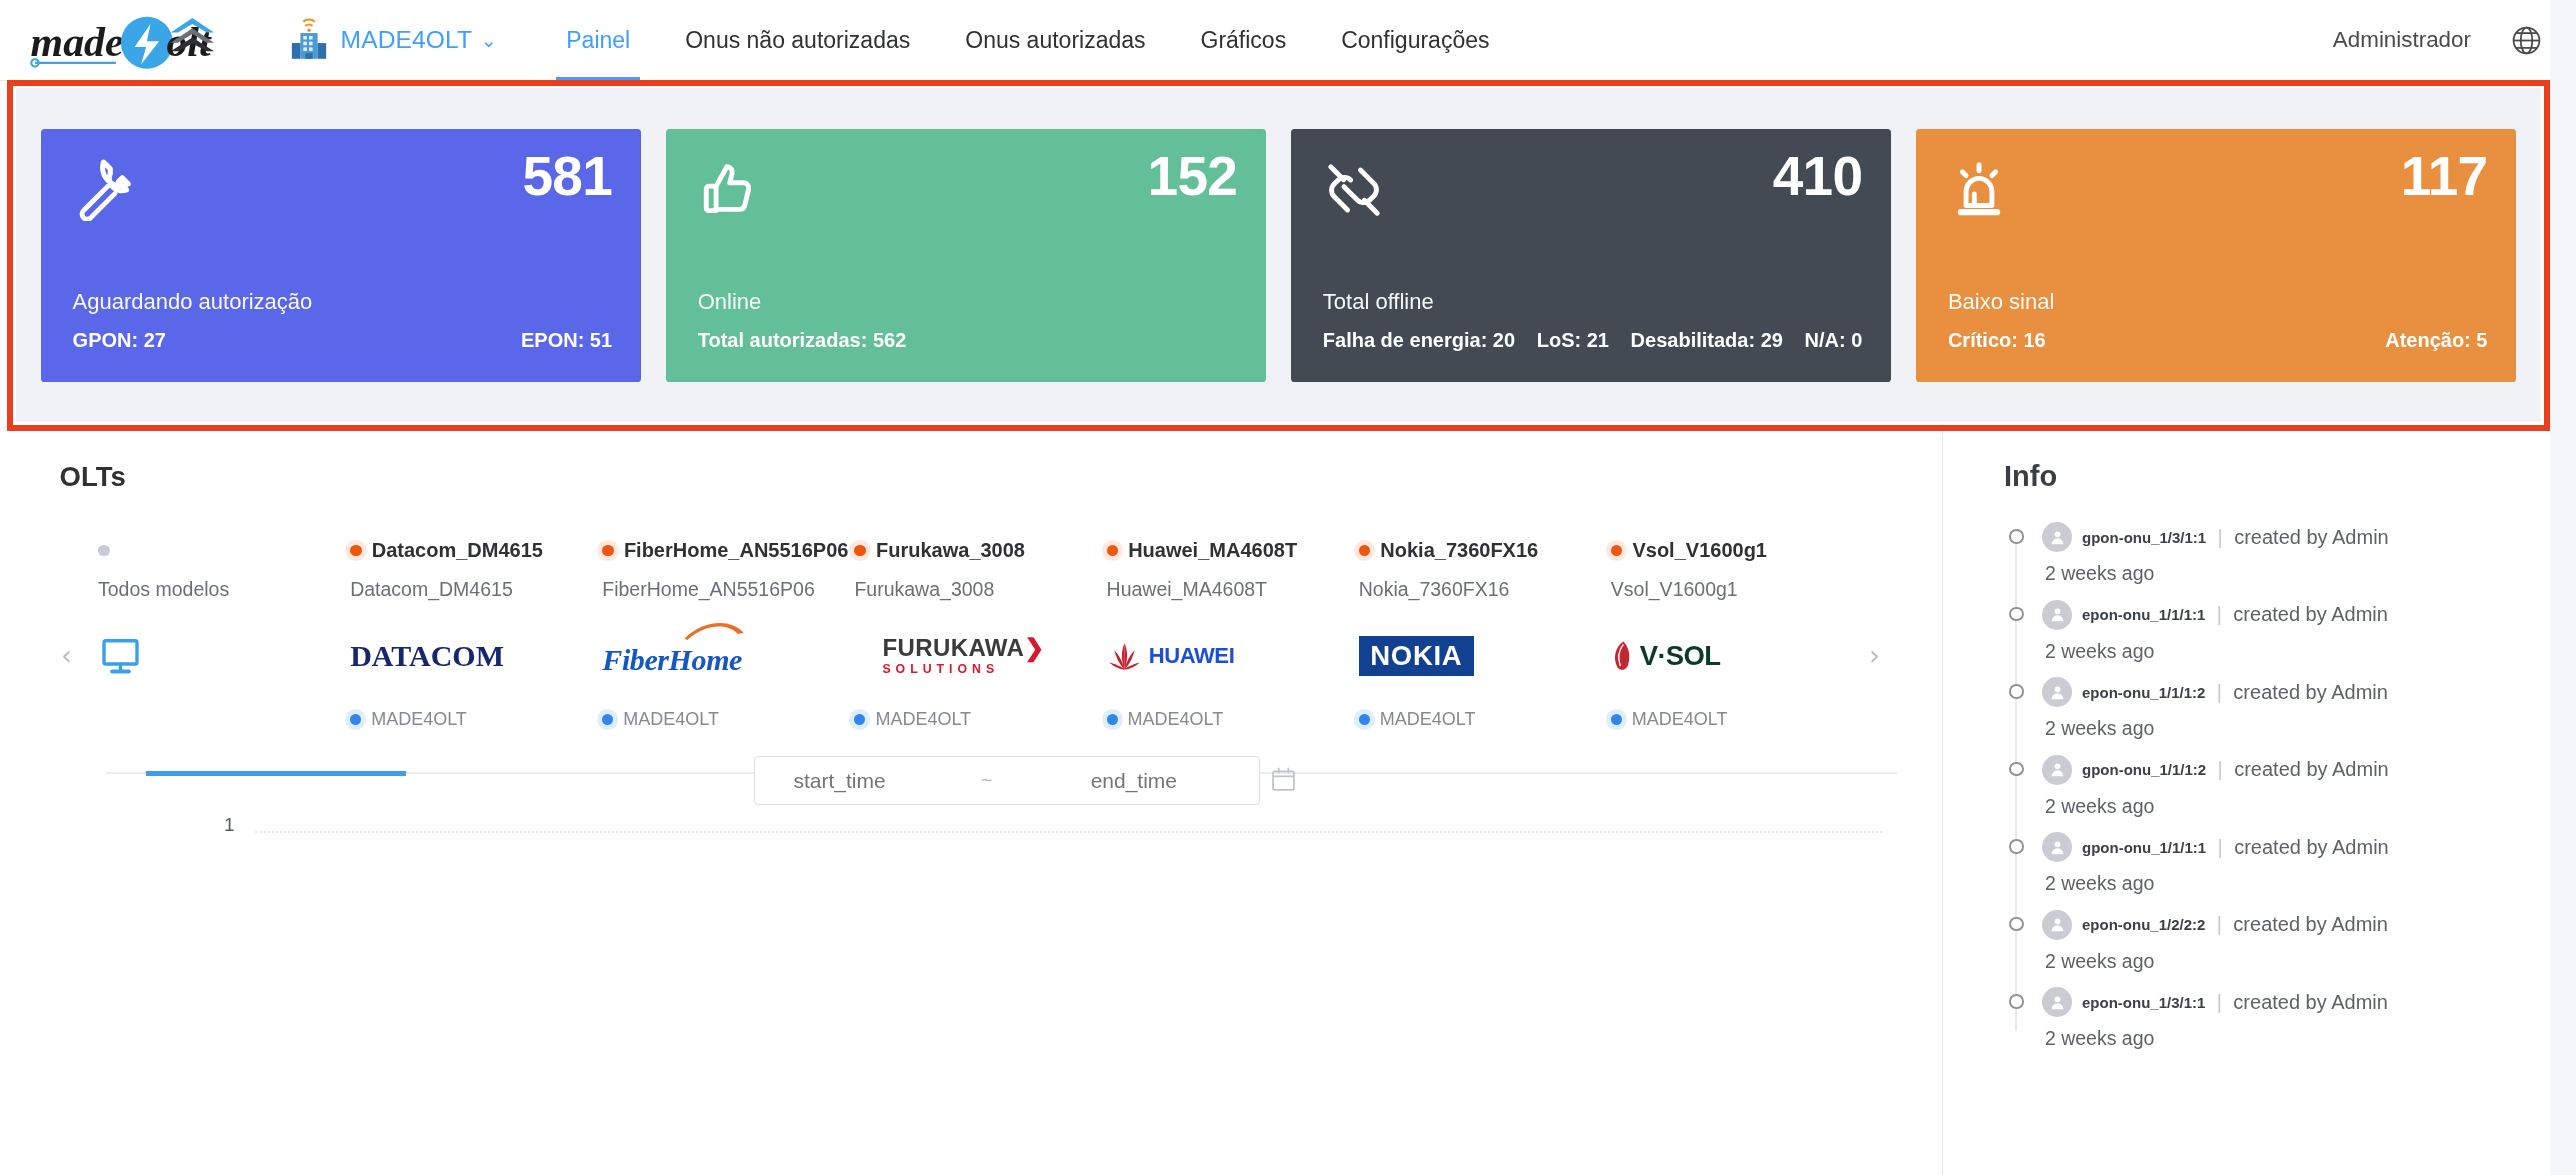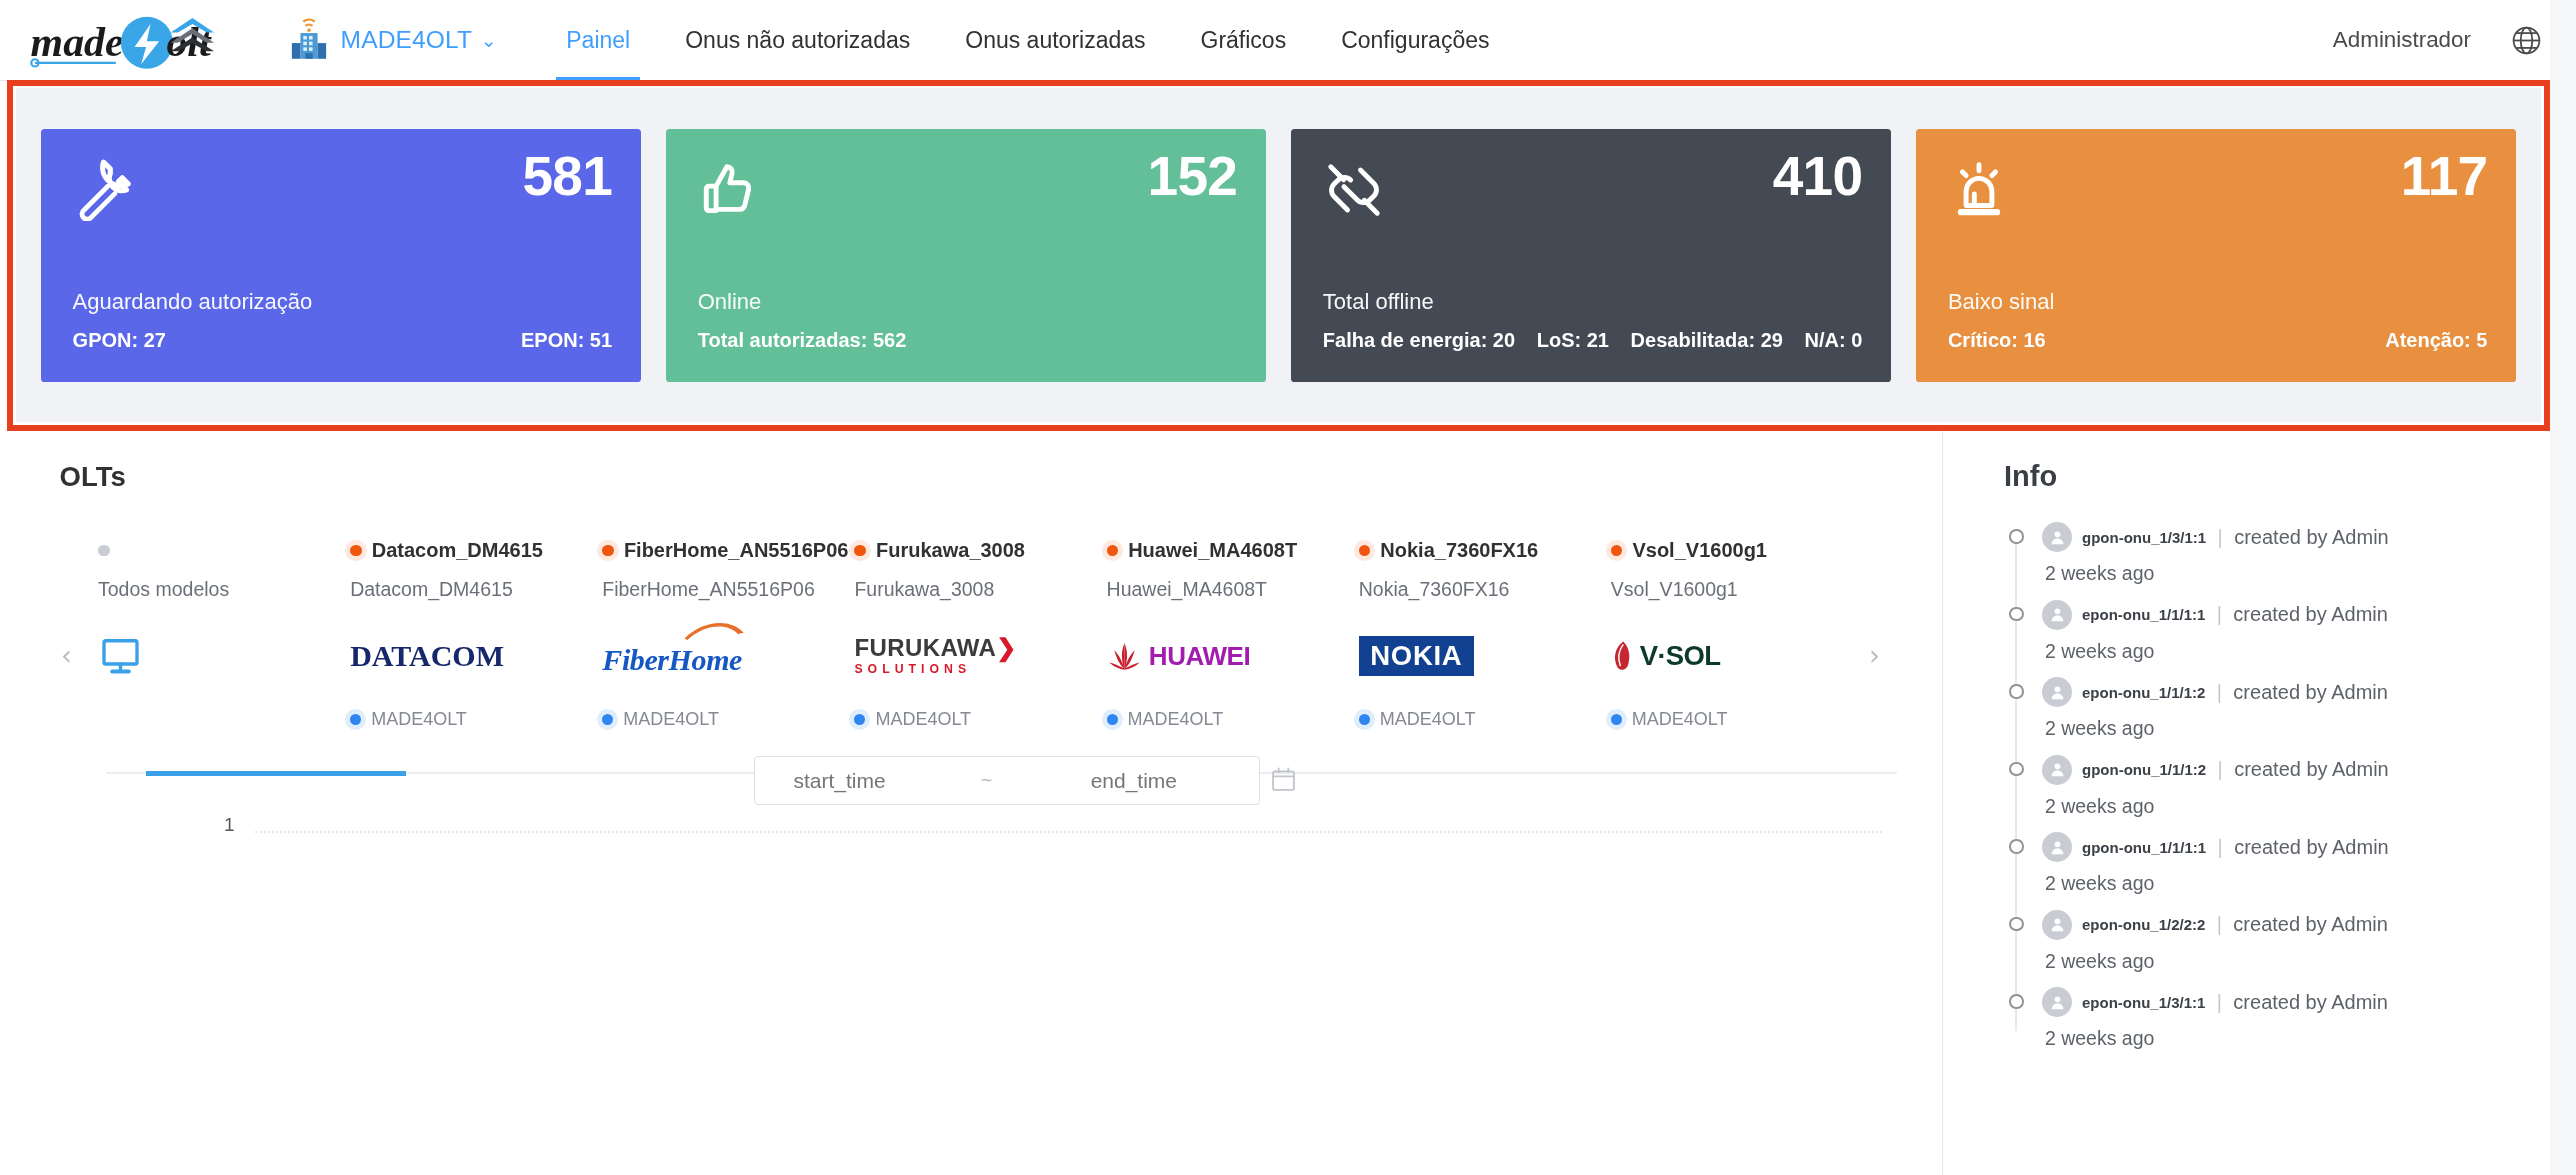--- a/index.html
+++ b/index.html
@@ -176,31 +176,31 @@
     font-size: 30px; color: #17276b; letter-spacing: 0px;
   }
   .logo-fiberhome {
     position: relative; display: inline-block; padding-top: 7.2px;
   }
   .logo-fiberhome .fh-text {
     font-family: "Liberation Serif", serif; font-style: italic;
     font-weight: bold; font-size: 30px; color: #1558c4;
     letter-spacing: -0.4px;
   }
-  .logo-furukawa { line-height: 1; }
+  .logo-furukawa { line-height: 1; margin-left: 28px; }
   .logo-furukawa .fk1 {
     font-size: 24px; font-weight: bold; color: #3b3b3b; letter-spacing: 0.4px;
   }
   .logo-furukawa .fk-arrow { color: #d8192b; font-weight: bold; font-size: 24px; }
   .logo-furukawa .fk2 {
     display: block; font-size: 12.3px; color: #d8192b;
     letter-spacing: 5px; margin-top: 2.9px; font-weight: bold;
   }
   .logo-huawei { display: flex; align-items: center; gap: 7.2px; }
-  .logo-huawei .hw-text { font-size: 26px; font-weight: bold; color: #a21caf; letter-spacing: -0.4px; }
+  .logo-huawei .hw-text { font-size: 22px; font-weight: bold; color: #1d4ed8; letter-spacing: -0.4px; }
   .logo-nokia {
     background: #124191; color: #fff; font-size: 27.5px; font-weight: bold;
     padding: 4.3px 11.6px; letter-spacing: 0.7px;
   }
   .logo-vsol { display: flex; align-items: center; gap: 4.3px; }
   .logo-vsol .vs-text { font-size: 27.5px; font-weight: bold; color: #0d3a28; letter-spacing: -0.7px; }
 
   
   .date-picker {
     position: absolute; left: 709px; top: 756px;

